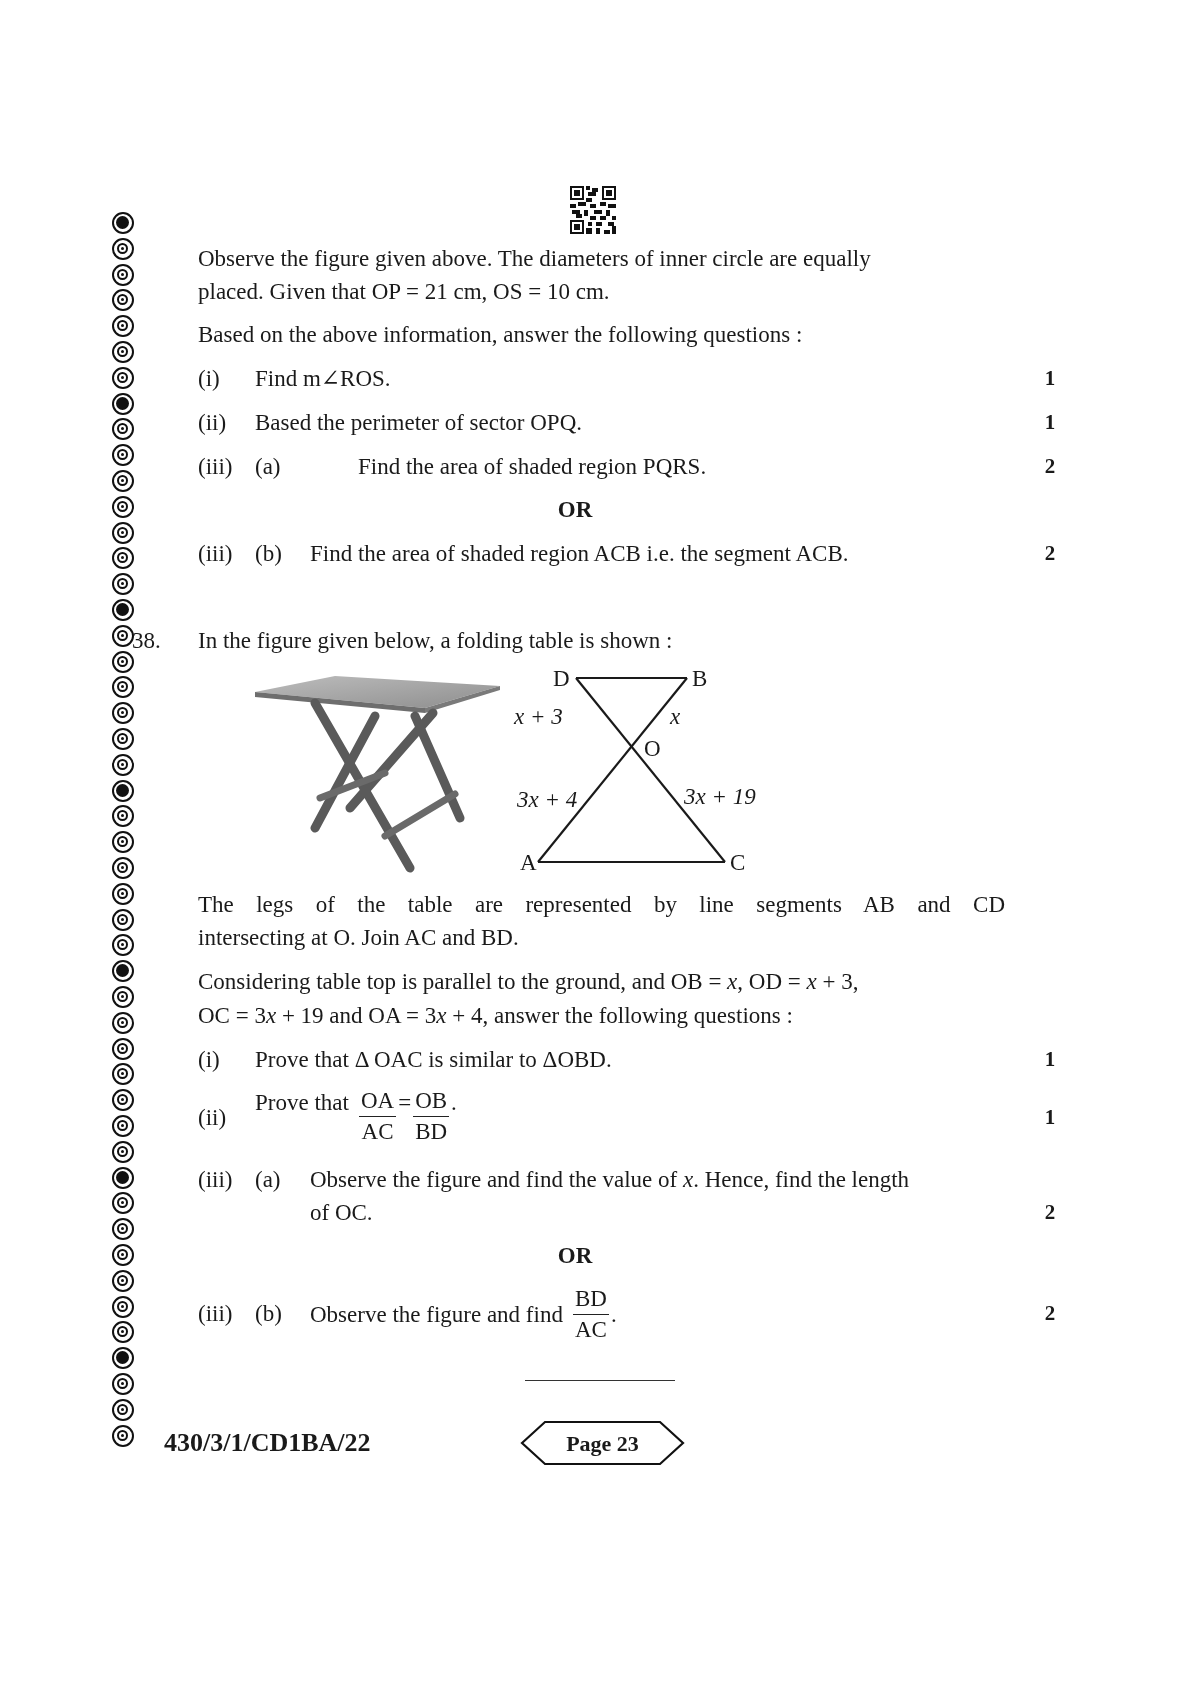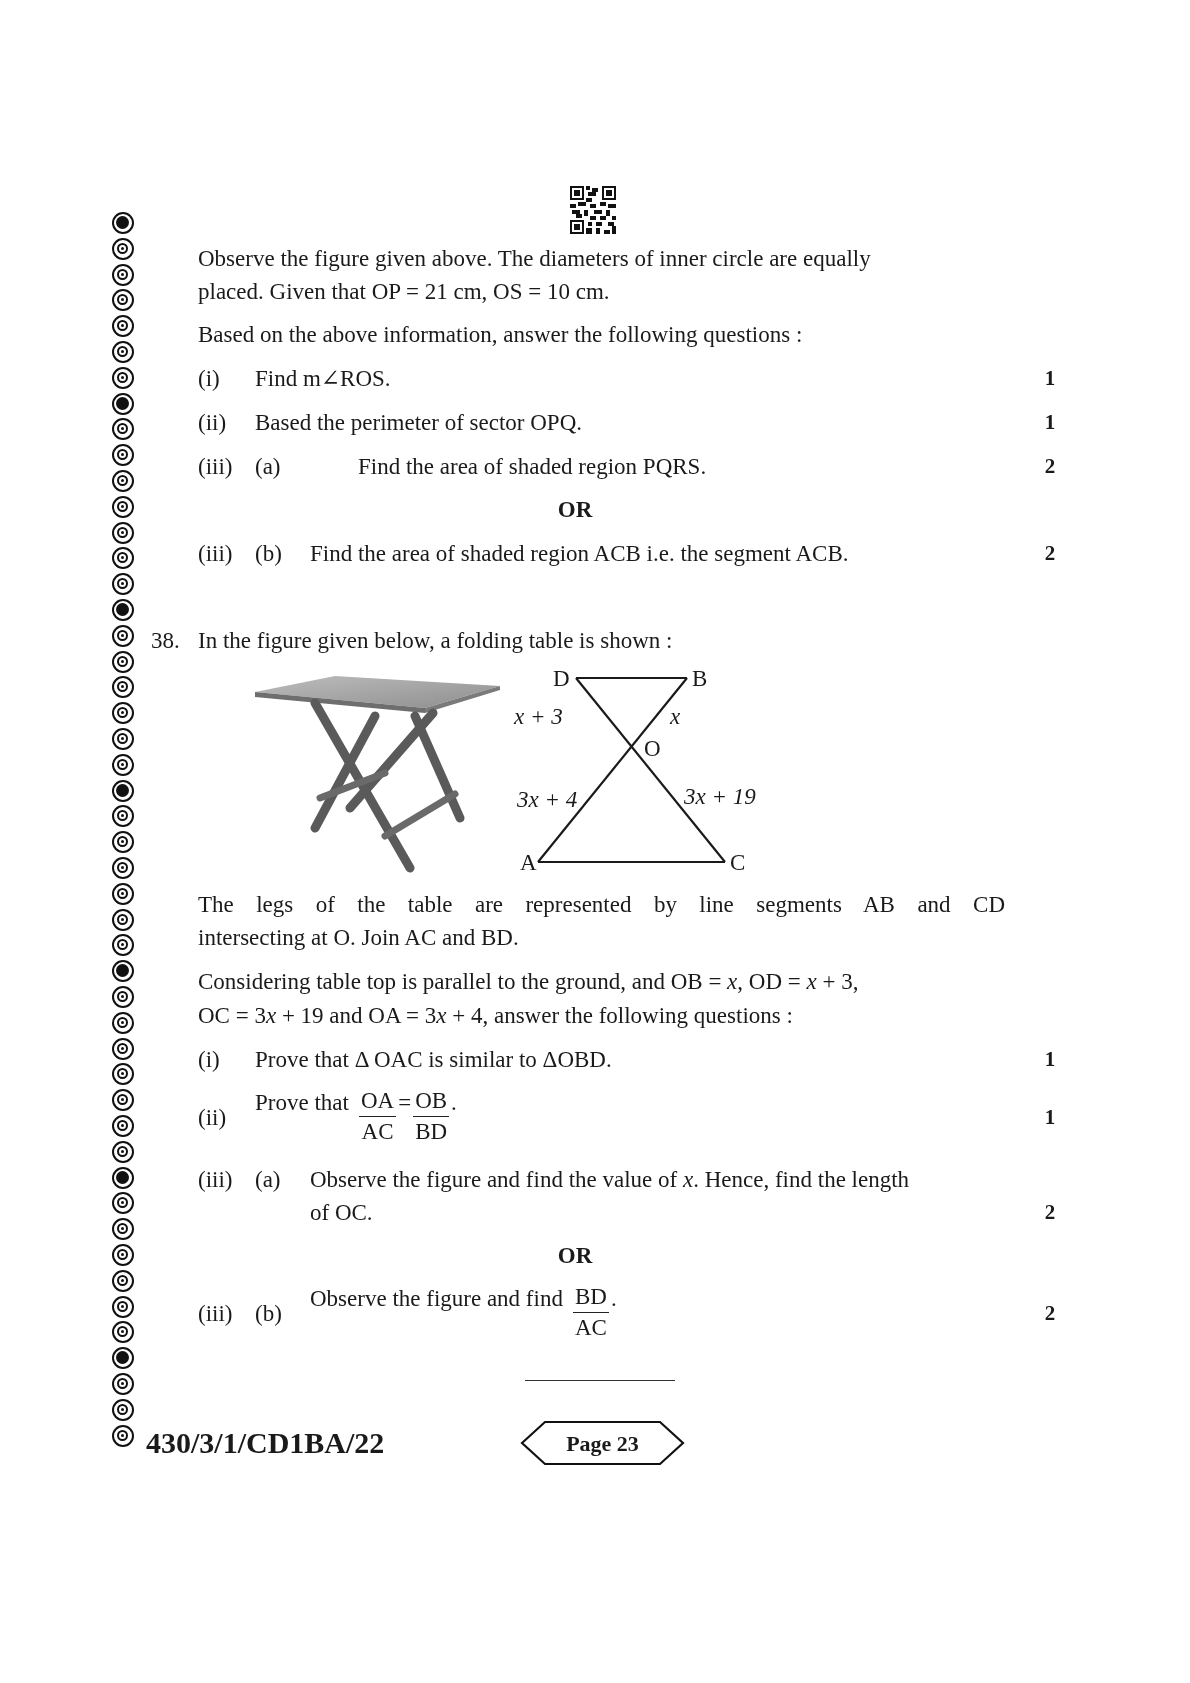--- a/index.html
+++ b/index.html
@@ -134,21 +134,21 @@
   <span class="mark" style="top:450px; line-height:33px;">2</span>
 </div>
 <div class="abs txt bold" style="left:0; width:1150px; text-align:center; top:493px;">OR</div>
 <div>
   <span class="abs txt" style="left:198px; top:537px;">(iii)</span>
   <span class="abs txt" style="left:255px; top:537px;">(b)</span>
   <span class="abs txt" style="left:310px; top:537px;">Find the area of shaded region ACB i.e. the segment ACB.</span>
   <span class="mark" style="top:537px; line-height:33px;">2</span>
 </div>
 
-<span class="abs txt" style="left:151px; top:624px;">38.</span>
+<span class="abs txt" style="left:132px; top:624px;">38.</span>
 <span class="abs txt" style="left:198px; top:624px;">In the figure given below, a folding table is shown :</span>
 
 <svg class="abs" style="left:250px; top:668px; width:250px; height:210px;" viewBox="0 0 250 210">
   <defs>
     <linearGradient id="topg" x1="0" y1="0" x2="1" y2="1">
       <stop offset="0" stop-color="#bdbdbd"></stop>
         <stop offset="1" stop-color="#8e8e8e"></stop>
     </linearGradient>
   </defs>
   <polygon points="5,24 85,8 250,18 175,40" fill="url(#topg)"></polygon>
@@ -227,30 +227,30 @@
   </div>
   <span class="abs txt" style="left:310px; top:1196px;">of OC.</span>
   <span class="mark" style="top:1196px; line-height:33px;">2</span>
 </div>
 
 <div class="abs txt bold" style="left:0; width:1150px; text-align:center; top:1239px;">OR</div>
 
 <div>
   <span class="abs txt" style="left:198px; top:1297px;">(iii)</span>
   <span class="abs txt" style="left:255px; top:1297px;">(b)</span>
-  <div class="abs txt" style="left:310px; top:1282px; display:flex; align-items:flex-start; height:64px;">
+  <div class="abs txt" style="left:310px; top:1282px; display:flex; align-items:center; height:64px;">
     <span>Observe the figure and find</span>
     <span class="frac" style="margin-left:10px;">
       <span class="num">BD</span>
       <span class="den">AC</span>
     </span>
     <span>.</span>
   </div>
   <span class="mark" style="top:1297px; line-height:33px;">2</span>
 </div>
 
 <div class="abs" style="left:525px; top:1380px; width:150px; height:0; border-top:1.5px solid #333;"></div>
 
-<span class="abs txt bold" style="left:146px; top:1426px; font-size:30px;">430/3/1/CD1BA/22</span>
+<span class="abs txt bold" style="left:164px; top:1426px; font-size:26px;">430/3/1/CD1BA/22</span>
 <svg class="page-badge" viewBox="0 0 165 46">
   <polygon points="2,23 25,2 140,2 163,23 140,44 25,44" fill="#fff" stroke="#111" stroke-width="2.2"></polygon>
 </svg>
 <span class="abs txt bold" style="left:520px; top:1427px; width:165px; text-align:center; font-size:22px;">Page 23</span>
 
 </body></html>

